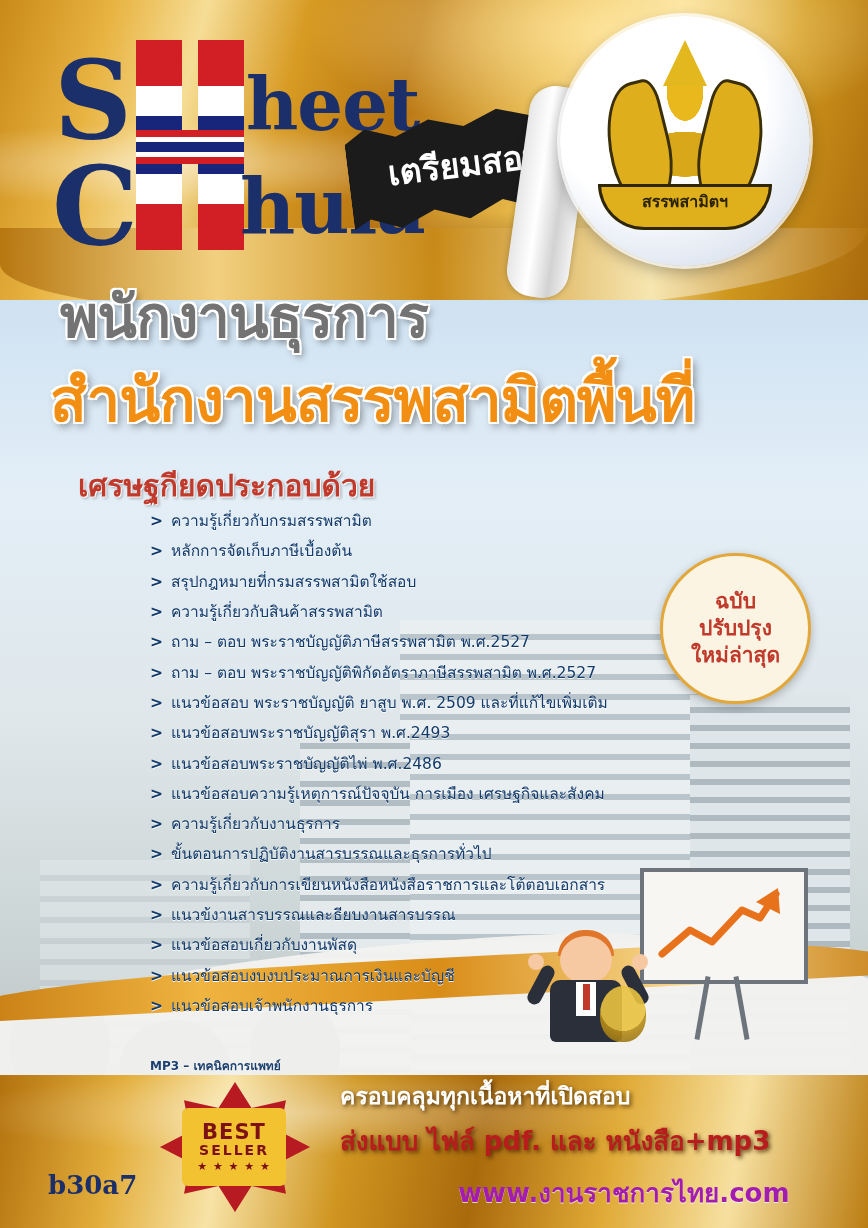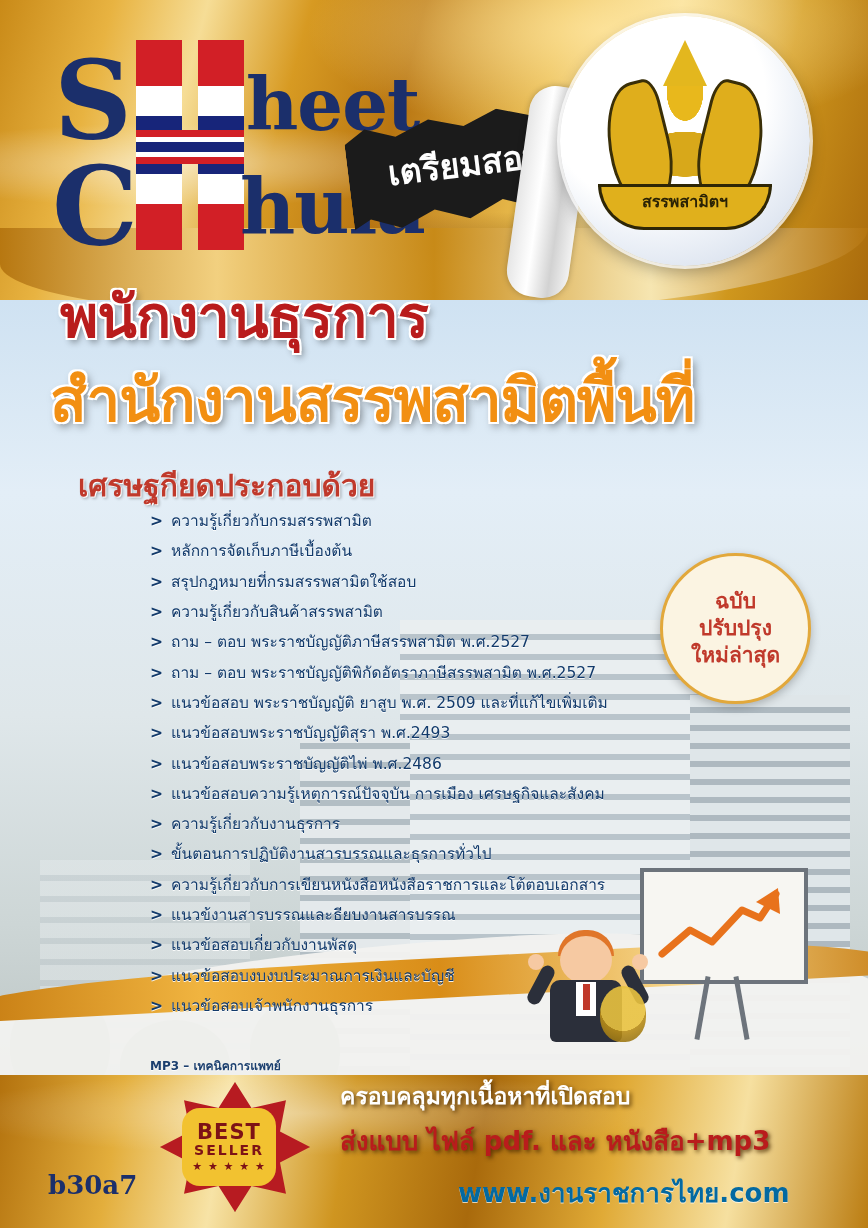--- a/index.html
+++ b/index.html
@@ -130,21 +130,21 @@
   .emb-ribbon{
     position:absolute;left:50%;bottom:22px;transform:translateX(-50%);
     width:168px;height:40px;border-radius:0 0 90px 90px;
     background:#e0b01c;border:3px solid #2e2606;
     color:#2a2205;font-size:16px;font-weight:bold;text-align:center;line-height:30px;
   }
 
   
   .title1{
     position:absolute;left:60px;top:270px;width:760px;
-    font-size:58px;font-weight:bold;color:#b91c1c;
+    font-size:58px;font-weight:bold;color:#737373;
     text-shadow:-2px -2px 0 #fff,2px -2px 0 #fff,-2px 2px 0 #fff,2px 2px 0 #fff,3px 4px 7px rgba(0,0,0,.45);
     letter-spacing:-1px;
   }
   .title2{
     position:absolute;left:50px;top:352px;width:800px;
     font-size:60px;font-weight:bold;color:#f28f12;
     text-shadow:-2px -2px 0 #fff,2px -2px 0 #fff,-2px 2px 0 #fff,2px 2px 0 #fff,3px 4px 8px rgba(0,0,0,.5);
     letter-spacing:-1px;
   }
   .subtitle{
@@ -206,43 +206,43 @@
   
   .seal{
     position:absolute;left:160px;top:1082px;width:150px;height:130px;
   }
   .seal-star{
     position:absolute;left:0;top:0;width:150px;height:130px;background:#b71b21;
     clip-path:polygon(50% 0%,61% 20%,84% 14%,80% 38%,100% 50%,80% 62%,84% 86%,61% 80%,50% 100%,39% 80%,16% 86%,20% 62%,0% 50%,20% 38%,16% 14%,39% 20%);
     box-shadow:0 3px 8px rgba(0,0,0,.4);
   }
   .seal-inner{
-    position:absolute;left:22px;top:26px;width:94px;height:78px;
-    background:#f2c230;border-radius:18px;
+    position:absolute;left:22px;top:26px;width:104px;height:78px;
+    background:#f2c230;border-radius:6px;
     display:flex;flex-direction:column;align-items:center;justify-content:center;
     color:#7d1216;font-weight:bold;line-height:1.05;
   }
   .seal-best{font-size:21px;letter-spacing:1px;}
   .seal-seller{font-size:14px;letter-spacing:2px;}
   .seal-stars{font-size:11px;color:#7d1216;margin-top:3px;letter-spacing:1px;}
 
   
   .promo1{
     position:absolute;left:340px;top:1078px;width:500px;
     font-size:23px;font-weight:bold;color:#ffffff;
     text-shadow:2px 2px 4px rgba(70,40,0,.85);
   }
   .promo2{
     position:absolute;left:340px;top:1120px;width:500px;
     font-size:26px;font-weight:bold;color:#b91c1c;
     text-shadow:2px 2px 4px rgba(70,40,0,.85);
   }
   .website{
     position:absolute;left:458px;top:1172px;width:400px;
-    font-size:26px;font-weight:bold;color:#0369a1;
+    font-size:26px;font-weight:bold;color:#a21caf;
     text-shadow:0 1px 0 rgba(255,255,255,.7);
   }
   .code{
     position:absolute;left:48px;top:1170px;
     font-size:26px;font-weight:bold;color:#1b2f6b;
     font-family:"DejaVu Serif","Liberation Serif",serif;
   }
   .small-logo{
     position:absolute;left:600px;top:986px;width:46px;height:56px;
     background:radial-gradient(circle at 50% 40%, #e9c23f 0 55%, #b98d18 56%, #8a6a12 100%);

